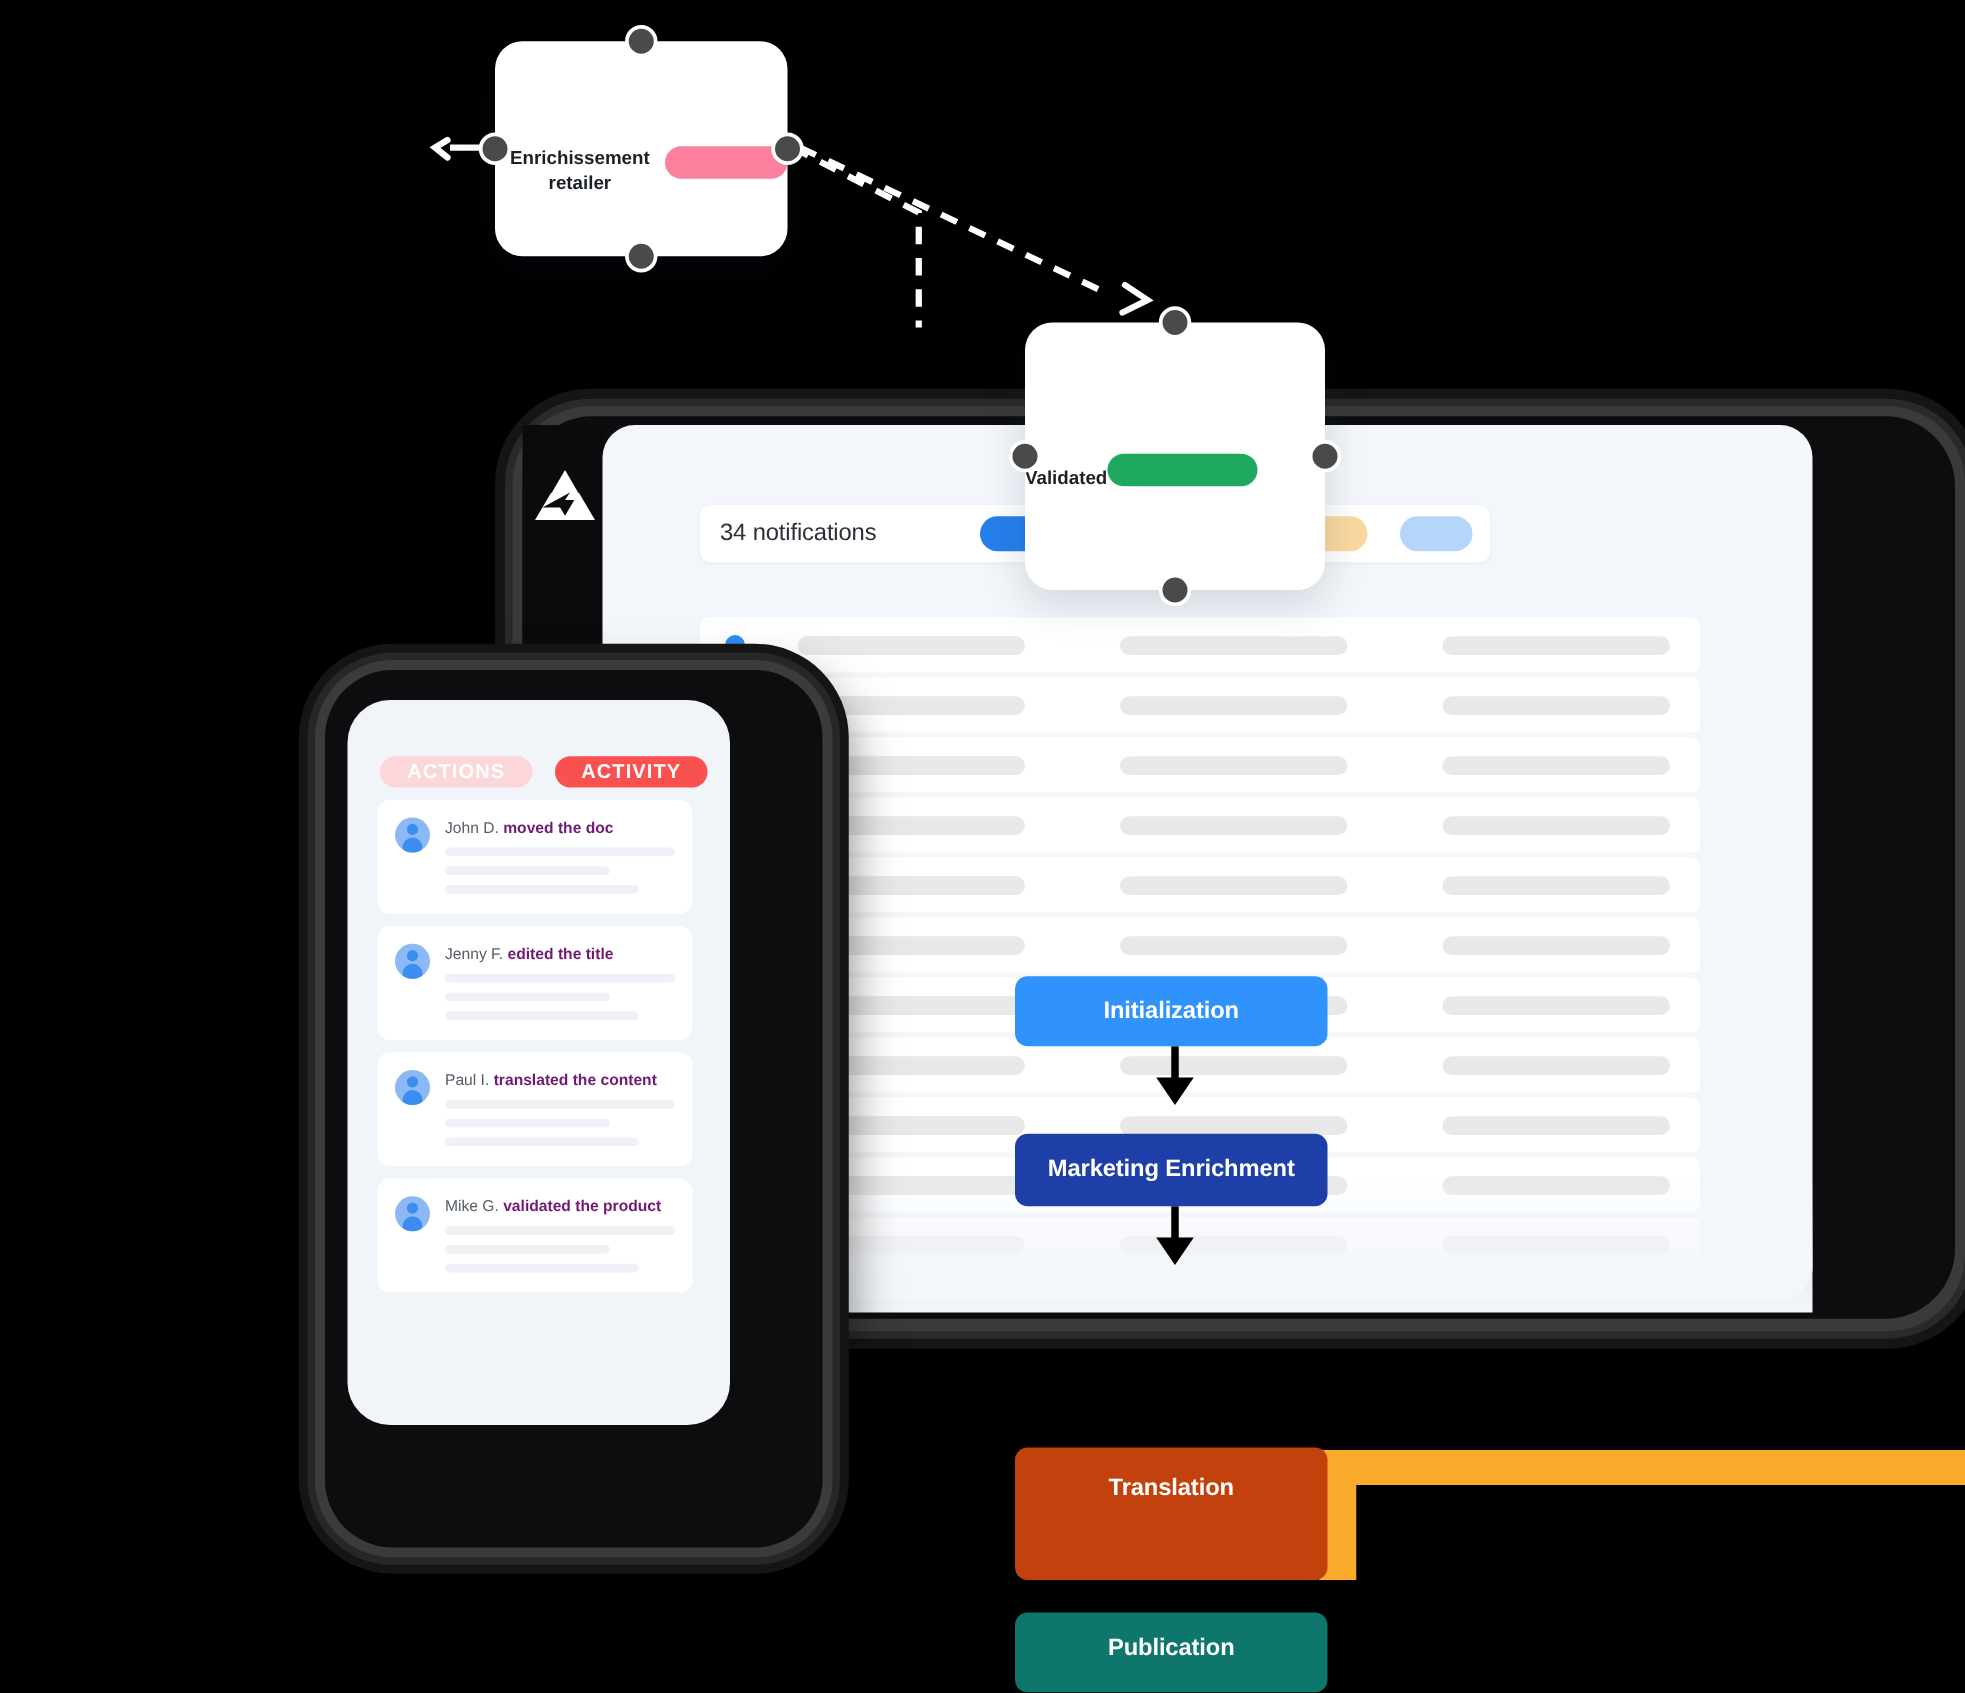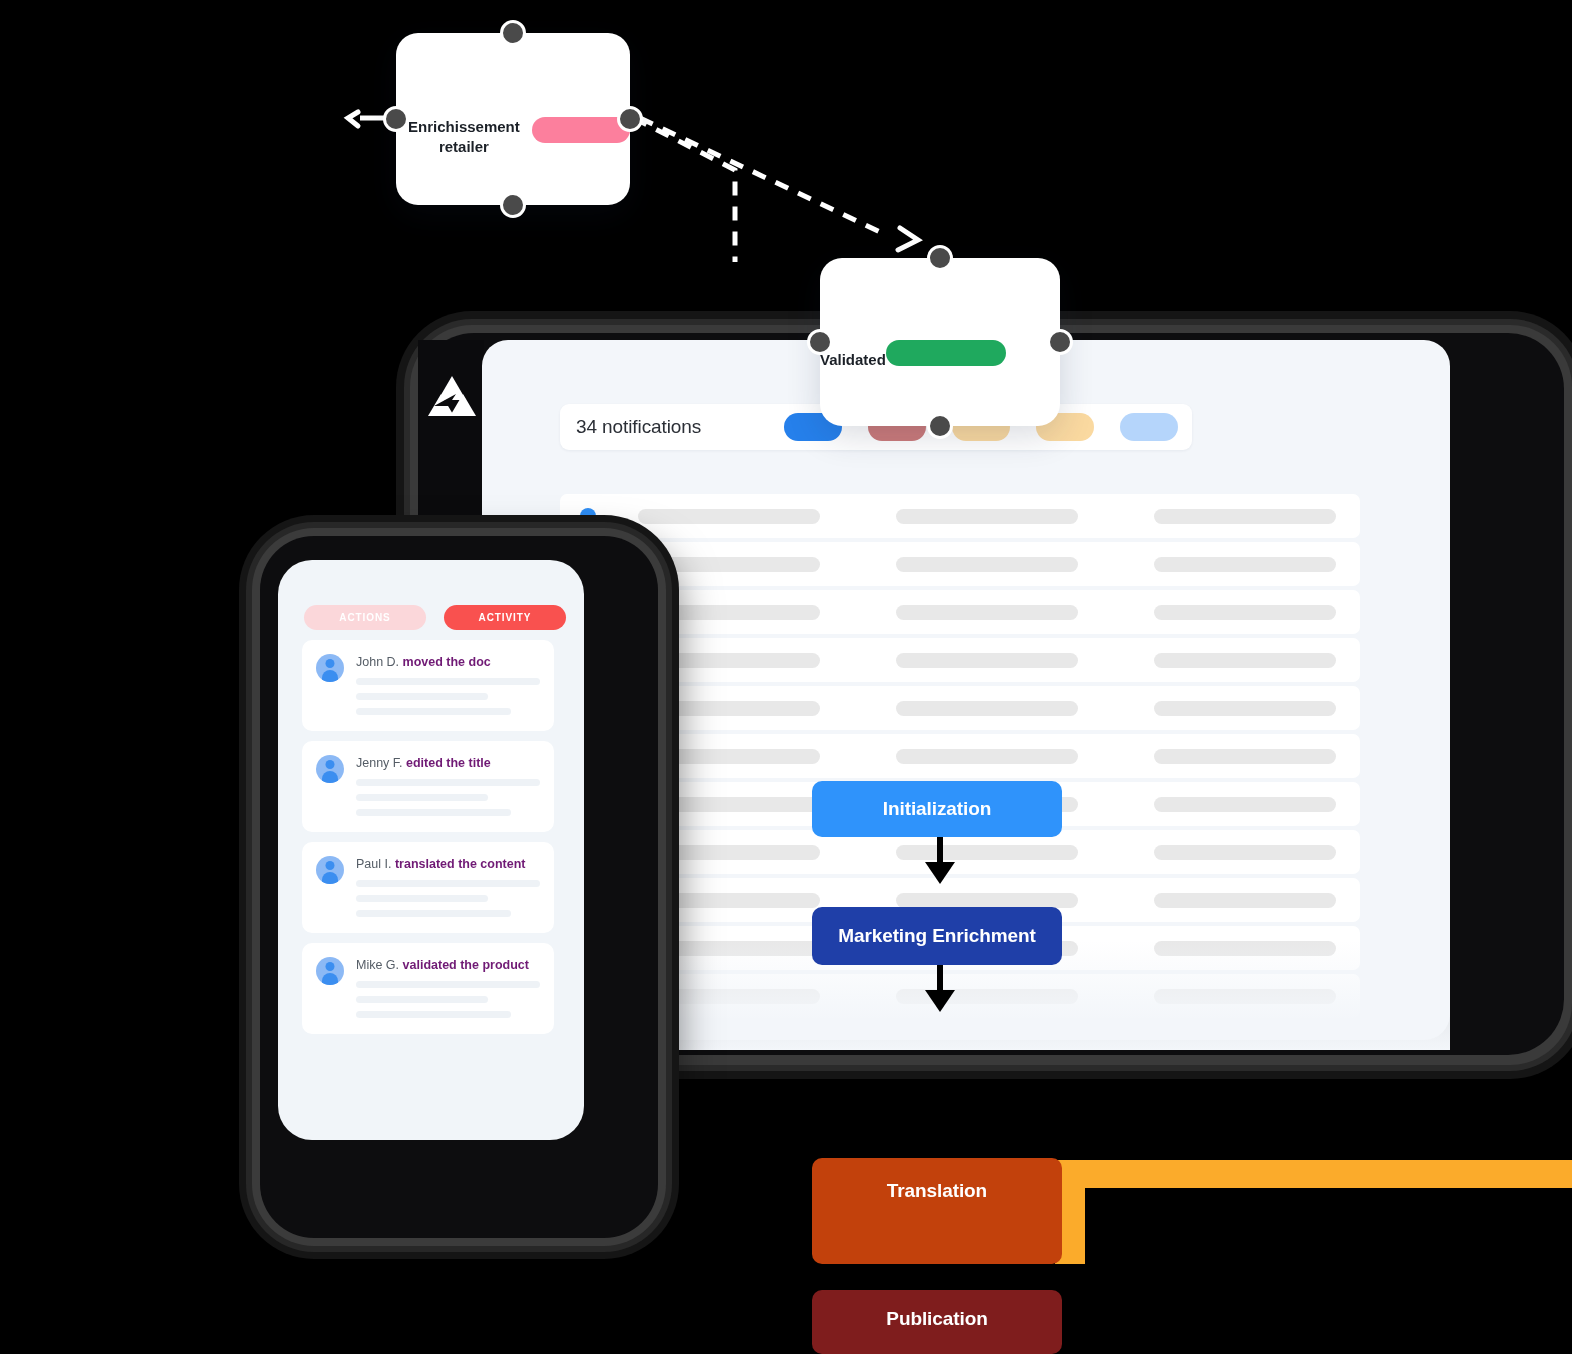--- a/index.html
+++ b/index.html
@@ -96,21 +96,21 @@
     position: absolute; left: 278px; top: 560px;
     width: 306px; height: 580px;
     border-radius: 34px; background: #f1f5f9; overflow: hidden;
   }
 
   
   .tabs { position: absolute; left: 304px; top: 605px; display: flex; gap: 18px; }
   .tab {
     width: 122px; height: 25px; border-radius: 13px;
     display: flex; align-items: center; justify-content: center;
-    font-size: 10px; font-weight: bold; letter-spacing: .9px; text-align: center;
+    font-size: 16px; font-weight: bold; letter-spacing: .9px; text-align: center;
   }
   .tab-actions { background: #fbd7da; color: #ffffff; }
   .tab-activity { background: #f9514f; color: #ffffff; }
 
   
   .act-list { position: absolute; left: 302px; top: 640px; width: 252px; }
   .act-card {
     background: #fff; border-radius: 10px;
     padding: 14px 14px 16px 14px; margin-bottom: 10px;
     display: flex; gap: 12px;
@@ -159,31 +159,31 @@
   .handle {
     position: absolute; width: 26px; height: 26px; border-radius: 50%;
     background: #4a4a4a; border: 3px solid #fff;
   }
   .h-top { left: 50%; top: -13px; transform: translateX(-50%); }
   .h-bottom { left: 50%; bottom: -13px; transform: translateX(-50%); }
   .h-left { left: -13px; top: 50%; transform: translateY(-50%); }
   .h-right { right: -13px; top: 50%; transform: translateY(-50%); }
 
   #card-enrich { left: 396px; top: 33px; width: 234px; height: 172px; }
-  #card-valid  { left: 820px; top: 258px; width: 240px; height: 168px; }
+  #card-valid  { left: 820px; top: 258px; width: 240px; height: 214px; }
 
   
   .wf { position: absolute; left: 812px; width: 250px; border-radius: 10px;
         display: flex; align-items: center; justify-content: center;
         color: #fff; font-size: 19px; font-weight: bold; letter-spacing: -.1px; }
   #wf-init  { top: 781px; height: 56px; background: #2f93fb; }
   #wf-mkt   { top: 907px; height: 58px; background: #1f3fa8; }
   #wf-qual  { top: 1035px; height: 58px; background: #fd82a8; }
   #wf-trans { top: 1158px; height: 106px; background: #c2410c; align-items: flex-start; padding-top: 22px; }
-  #wf-pub   { top: 1290px; height: 64px; background: #7f1d1d; align-items: flex-start; padding-top: 18px; }
+  #wf-pub   { top: 1290px; height: 64px; background: #0f766e; align-items: flex-start; padding-top: 18px; }
 
   .arrow-v { position: absolute; left: 937px; width: 6px; background: #000; }
   .arrow-head {
     position: absolute; left: 940px; width: 0; height: 0;
     border-left: 15px solid transparent; border-right: 15px solid transparent;
     border-top: 22px solid #000; transform: translateX(-50%);
   }
 
   .orange-band {
     position: absolute; left: 1055px; top: 1160px;

